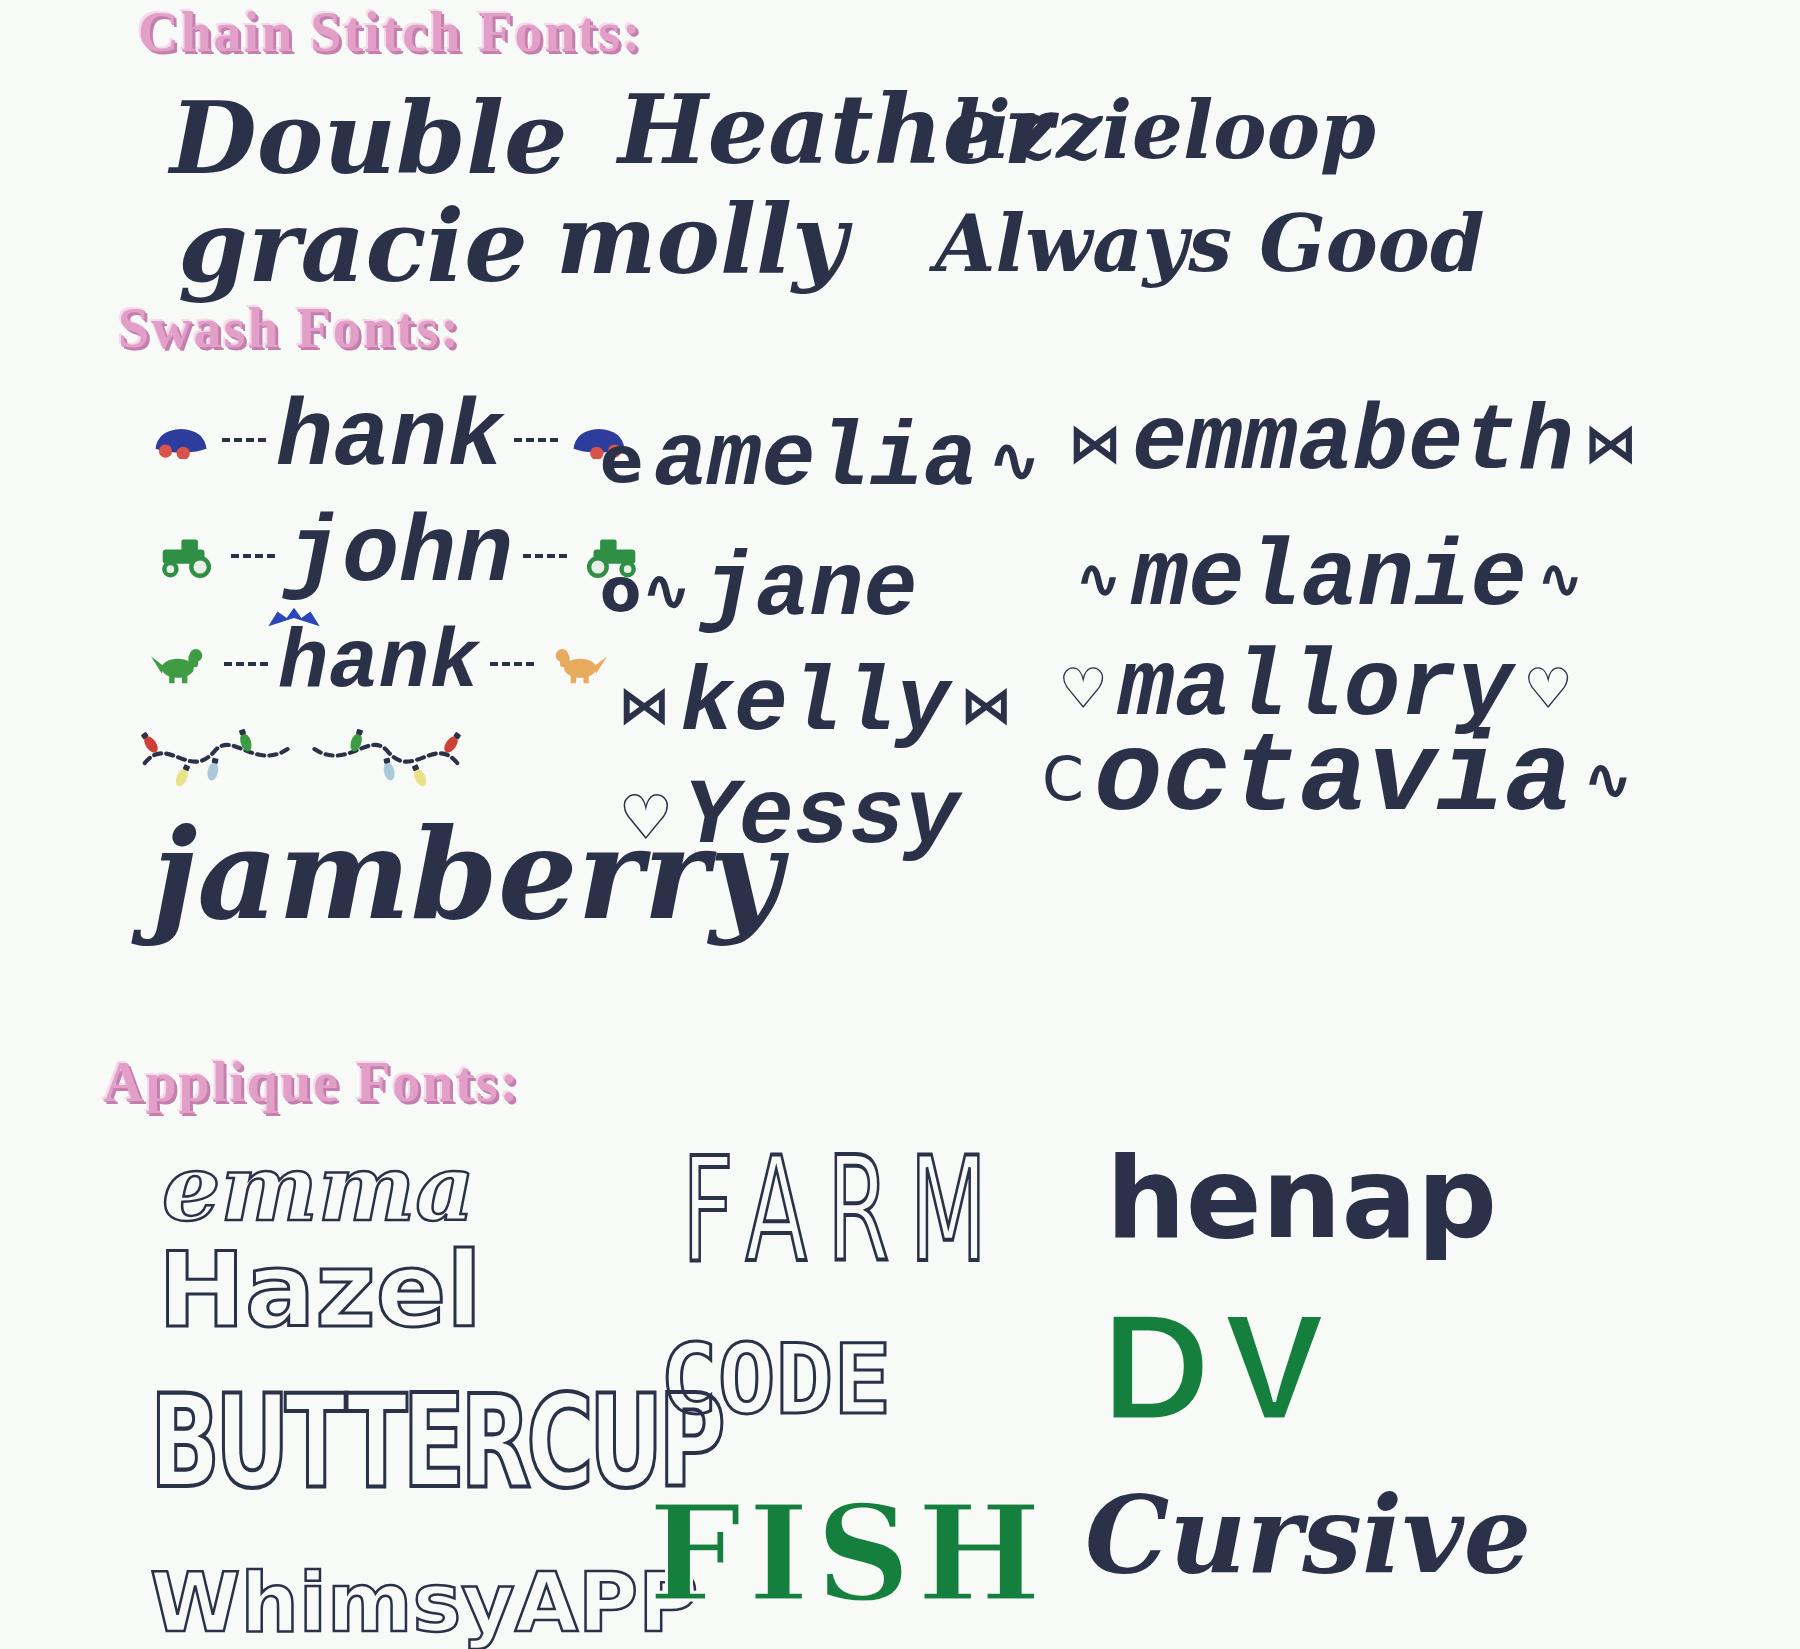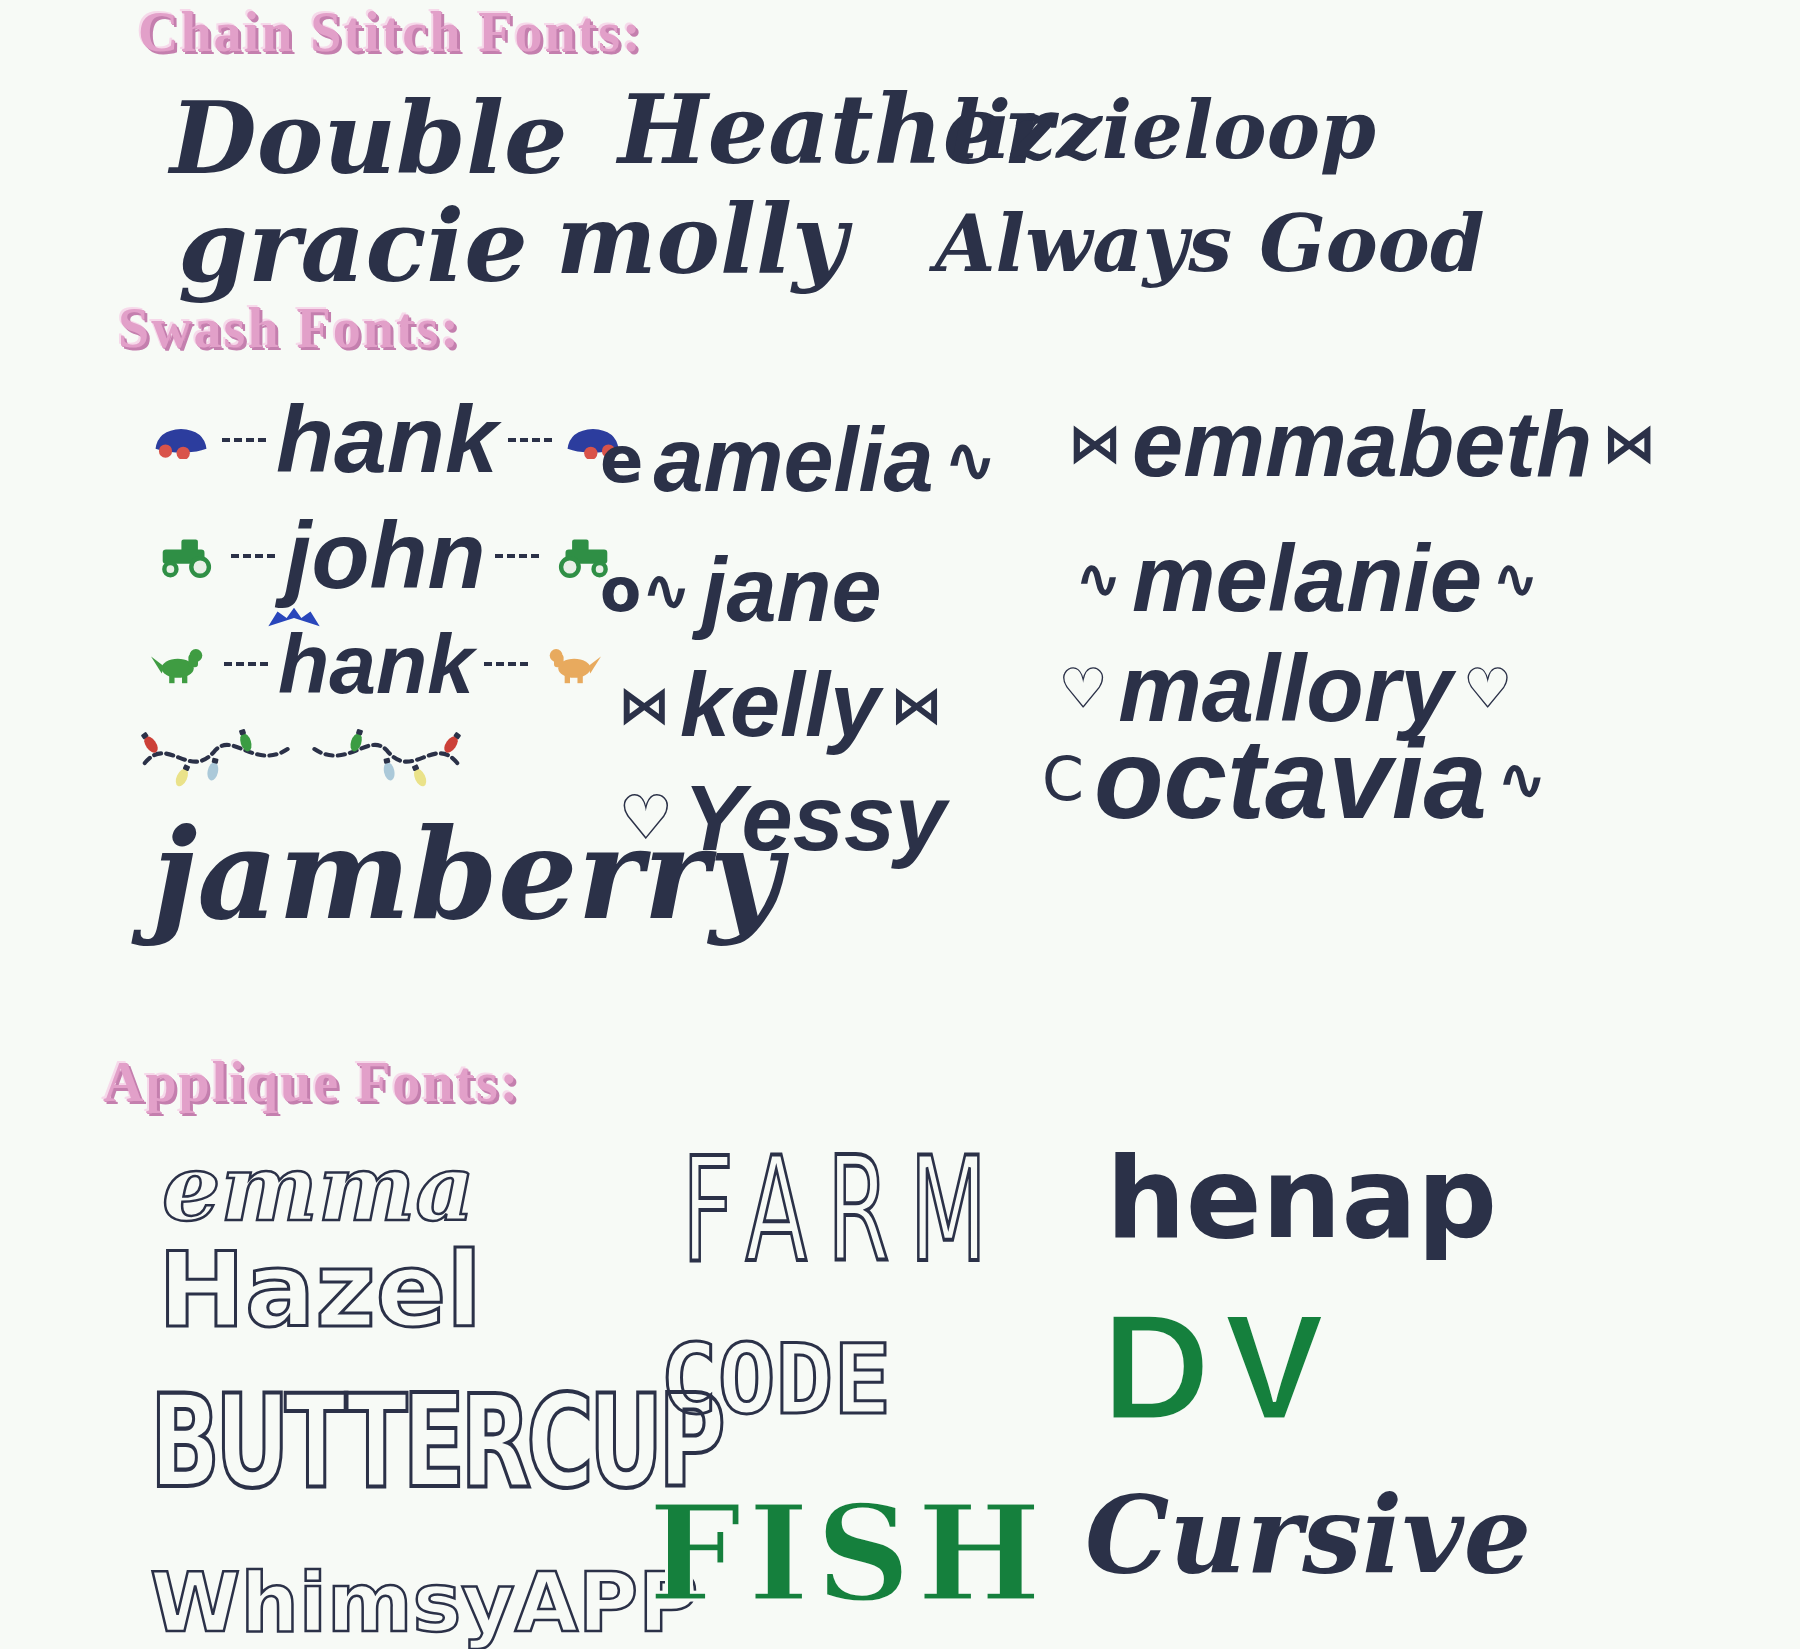--- a/index.html
+++ b/index.html
@@ -20,21 +20,21 @@
   .p-double{left:170px;top:88px;font-size:100px;}
   .p-heather{left:618px;top:82px;font-size:95px;}
   .p-lizzieloop{left:950px;top:90px;font-size:80px;}
   .p-gracie{left:178px;top:196px;font-size:100px;}
   .p-molly{left:556px;top:192px;font-size:95px;}
   .p-alwaysgood{left:935px;top:205px;font-size:78px;}
   .p-jamberry{left:152px;top:812px;font-size:125px;}
 
   
   .swrow{position:absolute;display:flex;align-items:center;gap:10px;color:#2b3148;}
-  .sw-word{font-family:Liberation Sans, sans-serif;font-style:italic;font-weight:bold;
+  .sw-word{font-family:Liberation Mono, monospace;font-style:italic;font-weight:bold;
            color:#2b3148;white-space:nowrap;line-height:1;}
   .fl{font-family:"DejaVu Sans",sans-serif;font-weight:bold;color:#2b3148;line-height:1;}
   .stitch-line{display:inline-block;width:44px;border-top:4px dashed #2b3148;height:0;}
   .mirror{transform:scaleX(-1);}
   .r-hank{left:150px;top:392px;}   .r-hank .sw-word{font-size:95px;}
   .r-john{left:155px;top:508px;}   .r-john .sw-word{font-size:95px;}
   .r-dino{left:150px;top:622px;}   .r-dino .sw-word{font-size:84px;}
   .r-merry{left:140px;top:728px;}  .r-merry .sw-word{font-size:82px;}
   .r-amelia{left:600px;top:415px;} .r-amelia .sw-word{font-size:90px;} .r-amelia .fl{font-size:64px;}
   .r-jane{left:600px;top:545px;}   .r-jane .sw-word{font-size:90px;}   .r-jane .fl{font-size:60px;}

